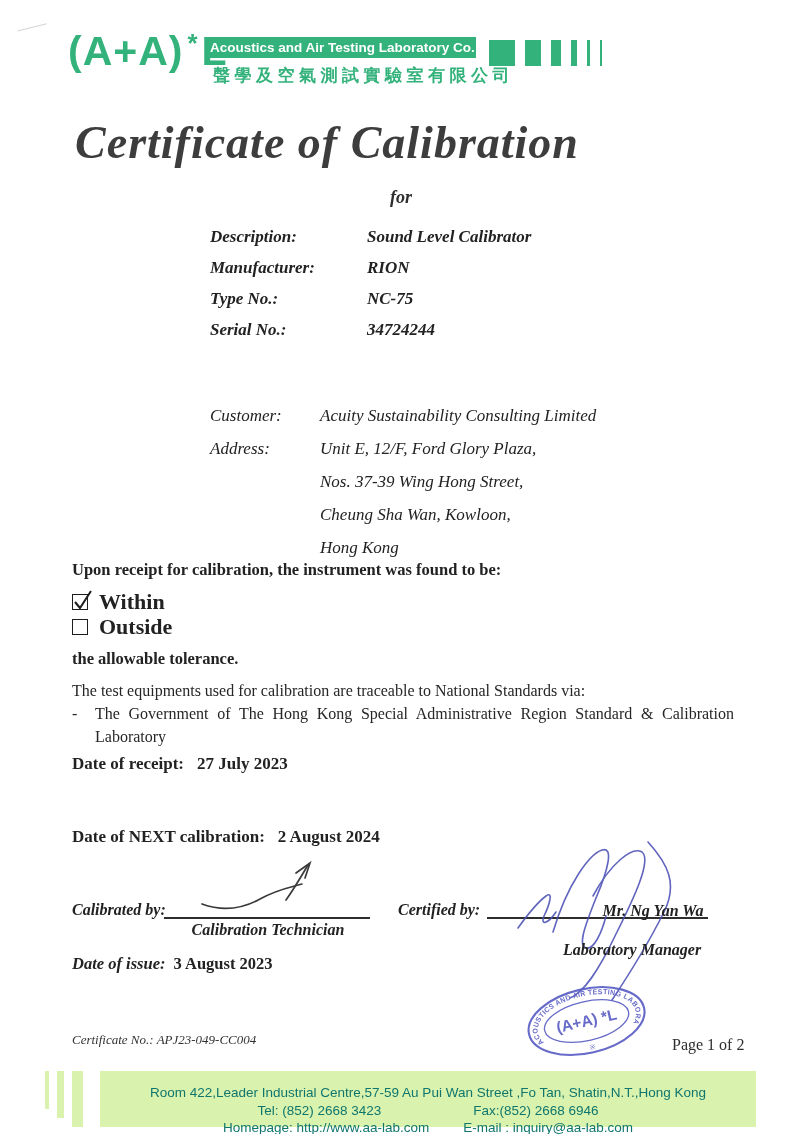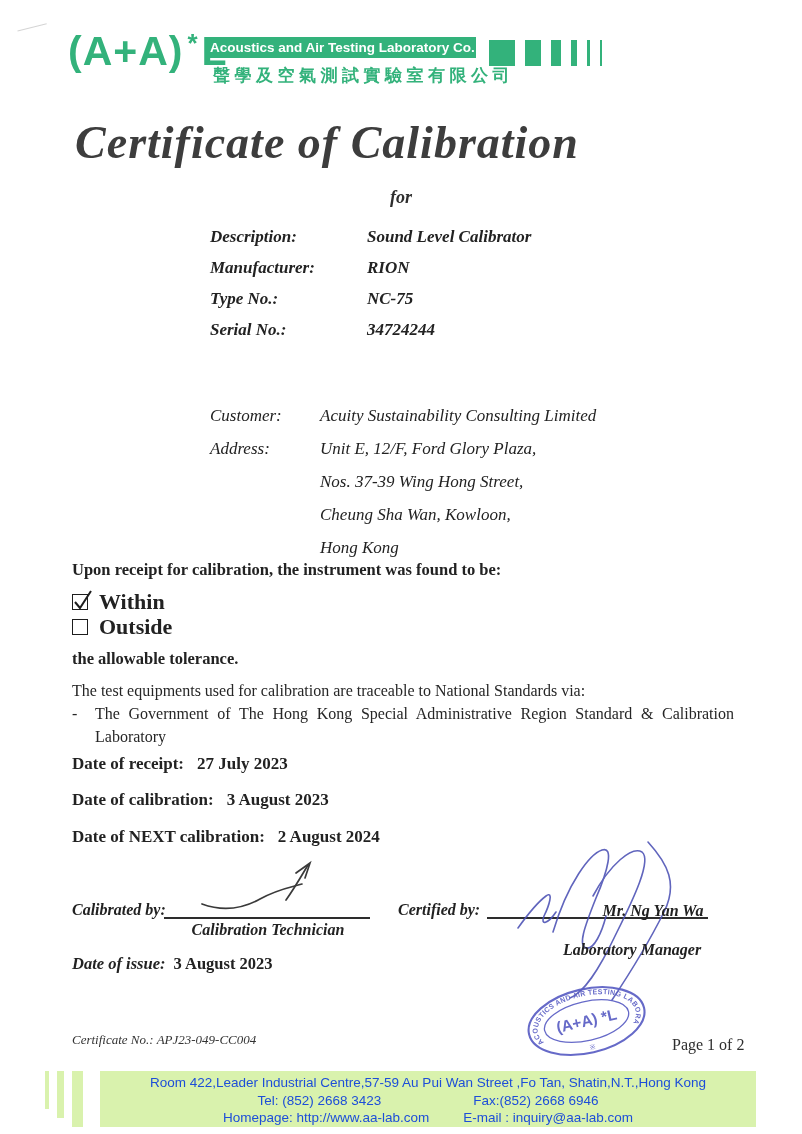--- a/index.html
+++ b/index.html
@@ -94,21 +94,21 @@
   .pageind{ left:672px; top:1036px; font-size:16px; color:#2e2e2e; }
 
   
   .fbars{ left:45px; top:1071px; display:flex; align-items:flex-start; gap:8px; }
   .fbars span{ display:block; background:var(--ltgreen); }
   .fbars span:nth-child(1){ width:4px; height:38px; }
   .fbars span:nth-child(2){ width:7px; height:47px; }
   .fbars span:nth-child(3){ width:11px; height:56px; }
   .footer{ left:100px; top:1071px; width:656px; height:56px; background:var(--ltgreen);
     font-family:"Liberation Sans", sans-serif; font-size:13.5px; line-height:17.5px;
-    color:#1d4ed8; padding-top:3px; }
+    color:#0f766e; padding-top:13px; }
   .f1{ text-align:center; white-space:nowrap; }
   .f2{ display:flex; justify-content:center; gap:92px; white-space:nowrap; }
   .f3{ display:flex; justify-content:center; gap:34px; white-space:nowrap; }
 
   :root{ --green:#33b27b; --ltgreen:#d9f2ad; --stamp:#5a5ec4; --ink:#4b50b4; }
 </style>
 </head>
 <body>
 
 <div class="page">
@@ -162,21 +162,20 @@
 
   <div class="abs trace">
     <div>The test equipments used for calibration are traceable to National Standards via:</div>
     <div class="tr-row">
       <span class="tr-dash">-</span>
       <p class="tr-text">The Government of The Hong Kong Special Administrative Region Standard &amp; Calibration Laboratory</p>
     </div>
   </div>
 
   <div class="abs dline d1"><span>Date of receipt:</span><span class="val">27 July 2023</span></div>
-  <div class="abs dline d2"><span>Date of calibration:</span><span class="val">3 August 2023</span></div>
   <div class="abs dline d3"><span>Date of NEXT calibration:</span><span class="val">2 August 2024</span></div>
 
   <div class="abs sig-lbl cal-lbl">Calibrated by:</div>
   <div class="abs sig-line cal-line"></div>
   <svg class="abs cal-sig" width="140" height="62">
     <g fill="none" stroke="#3a3a3a" stroke-width="1.7" stroke-linecap="round">
       <path d="M6,46 C28,54 46,51 64,41 C82,31 96,29 106,26"></path>
       <path d="M90,42 C98,31 106,17 112,7"></path>
       <path d="M100,15 L114,5 L109,20"></path>
     </g>

